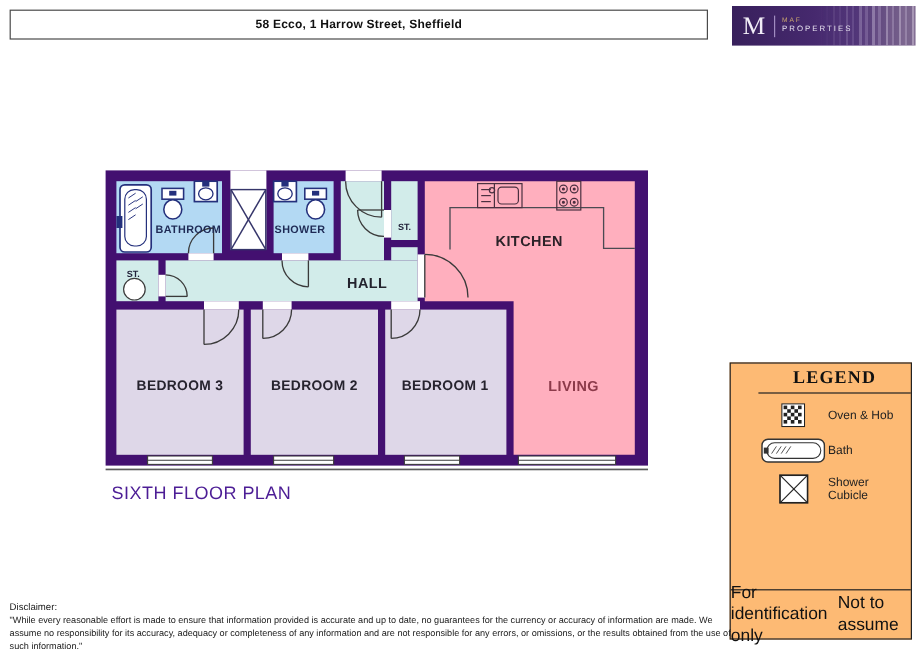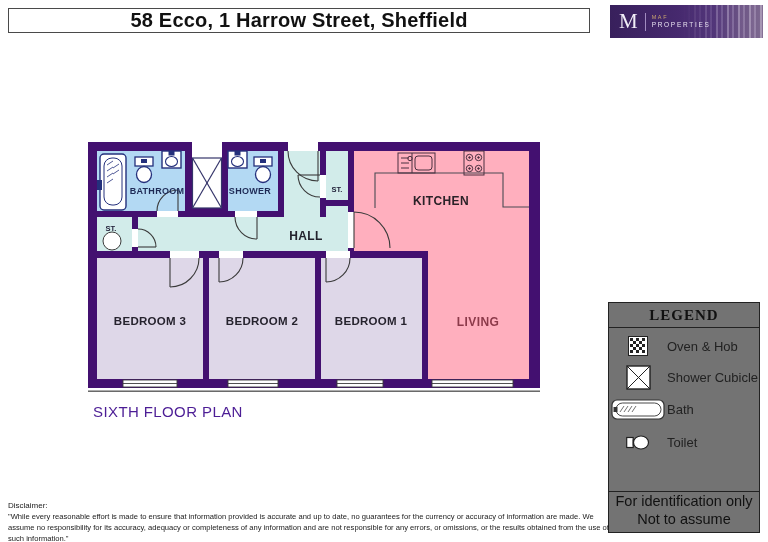--- a/index.html
+++ b/index.html
@@ -2,46 +2,46 @@
 <html><head>
 <meta charset="utf-8">
 <style>
   html,body{margin:0;padding:0;background:#fff;}
   body{width:768px;height:542px;position:relative;overflow:hidden;
        font-family:"Liberation Sans",sans-serif;-webkit-font-smoothing:antialiased;}
   .abs{position:absolute;}
   
   .title-box{left:8px;top:8px;width:580px;height:23px;border:1.5px solid #4a4a4a;
              display:flex;align-items:center;justify-content:center;}
-  .title-box span{font-size:20px;font-weight:700;color:#111;letter-spacing:.2px;}
+  .title-box span{font-size:10px;font-weight:700;color:#111;letter-spacing:.2px;}
   
   .logo{left:610px;top:5px;width:153px;height:33px;background:linear-gradient(90deg,#38205c 0%,#46296e 45%,#54387c 68%,#7a648f 88%,#8d7a9b 100%);
         display:flex;align-items:center;overflow:hidden;}
   .logo-city{position:absolute;right:0;top:0;width:52%;height:100%;
         background:repeating-linear-gradient(90deg,rgba(235,225,245,.30) 0 2px,rgba(90,60,120,.15) 2px 5px,rgba(210,195,230,.22) 5px 7px,rgba(70,45,105,.2) 7px 11px);
         mask-image:linear-gradient(90deg,transparent,black 55%);-webkit-mask-image:linear-gradient(90deg,transparent,black 55%);}
   .logo-m{font-family:"Liberation Serif",serif;font-size:21px;font-weight:400;color:#f1edf7;
           margin-left:9px;line-height:1;}
   .logo-div{width:1px;height:18px;background:#a18cc0;margin:0 6px 0 7px;}
   .logo-text{display:flex;flex-direction:column;line-height:1.25;}
   .logo-line1{font-size:5.5px;letter-spacing:1.6px;color:#c9a46f;}
   .logo-line2{font-size:6.5px;letter-spacing:1.7px;color:#eae4f2;}
   
   .floor-label{left:93px;top:403px;font-size:15px;color:#4c1d95;letter-spacing:.4px;}
   
-  .legend{left:608px;top:302px;width:152px;height:231px;border:1.6px solid #222;background:#737373;box-sizing:border-box;}
+  .legend{left:608px;top:302px;width:152px;height:231px;border:1.6px solid #222;background:#fdba74;box-sizing:border-box;padding-left:23px;}
   .legend-title{height:24px;border-bottom:1.5px solid #222;display:flex;align-items:center;justify-content:center;
                 font-family:"Liberation Serif",serif;font-weight:700;font-size:15px;letter-spacing:1px;color:#111;}
   .legend-items{position:relative;}
   .legend-row{display:flex;align-items:center;}
   .legend-icon-cell{width:58px;display:flex;justify-content:center;flex:none;}
-  .legend-label{font-size:13px;color:#222;}
+  .legend-label{font-size:10px;color:#222;}
   .mt8{margin-top:8px}.mt9{margin-top:9px}.mt12{margin-top:12px}.mt15{margin-top:15px}
   .legend-footer{position:absolute;left:0;right:0;bottom:0;height:40px;border-top:1.6px solid #222;
-                 display:flex;flex-direction:column;align-items:center;justify-content:flex-start;}
+                 display:flex;align-items:center;justify-content:center;}
   .legend-footer div{font-size:14.5px;color:#111;line-height:18px;}
   
   .disclaimer{left:8px;top:501px;width:612px;color:#1a1a1a;}
   .disclaimer .dlabel{font-size:8px;margin-bottom:1px;}
   .disclaimer .dtext{font-size:7.6px;line-height:1.45;}
   svg text{font-family:"Liberation Sans",sans-serif;}
 </style>
 </head>
 <body>
 
@@ -255,57 +255,47 @@
               <rect x="8" y="14" width="3" height="3"></rect>
               <rect x="14" y="14" width="3" height="3"></rect>
           </g>
         </svg>
       </span>
       <span class="legend-label">Oven &amp; Hob</span>
     </div>
 
     <div class="legend-row mt9">
       <span class="legend-icon-cell">
-        <svg width="25" height="25" viewBox="0 0 25 25">
-          <rect x="1" y="1" width="23" height="23" fill="#fff" stroke="#222" stroke-width="1.4"></rect>
-          <line x1="1" y1="1" x2="24" y2="24" stroke="#222" stroke-width="1"></line>
-          <line x1="24" y1="1" x2="1" y2="24" stroke="#222" stroke-width="1"></line>
-        </svg>
-      </span>
-      <span class="legend-label">Shower Cubicle</span>
-    </div>
-
-    <div class="legend-row mt9">
-      <span class="legend-icon-cell">
         <svg width="54" height="21" viewBox="0 0 54 21">
           <rect x="1" y="1" width="52" height="19" rx="5" fill="#fff" stroke="#333" stroke-width="1.2"></rect>
           <rect x="5" y="4" width="45" height="13" rx="6.5" fill="none" stroke="#333" stroke-width="0.9"></rect>
           <g stroke="#333" stroke-width="0.7">
             <line x1="9" y1="13" x2="13" y2="7"></line>
               <line x1="13" y1="13" x2="17" y2="7"></line>
             <line x1="17" y1="13" x2="21" y2="7"></line>
               <line x1="21" y1="13" x2="25" y2="7"></line>
           </g>
           <rect x="2.5" y="8" width="4" height="5" fill="#333"></rect>
         </svg>
       </span>
       <span class="legend-label">Bath</span>
     </div>
 
-
-    <div class="legend-row mt15">
+    <div class="legend-row mt9">
       <span class="legend-icon-cell">
-        <svg width="24" height="15" viewBox="0 0 24 15">
-          <rect x="0.7" y="2.5" width="6.5" height="10" fill="#fff" stroke="#222" stroke-width="1.2"></rect>
-          <ellipse cx="15" cy="7.5" rx="7.5" ry="6.5" fill="#fff" stroke="#222" stroke-width="1.2"></ellipse>
-          <line x1="7.2" y1="4.5" x2="7.2" y2="10.5" stroke="#222" stroke-width="1"></line>
+        <svg width="25" height="25" viewBox="0 0 25 25">
+          <rect x="1" y="1" width="23" height="23" fill="#fff" stroke="#222" stroke-width="1.4"></rect>
+          <line x1="1" y1="1" x2="24" y2="24" stroke="#222" stroke-width="1"></line>
+          <line x1="24" y1="1" x2="1" y2="24" stroke="#222" stroke-width="1"></line>
         </svg>
       </span>
-      <span class="legend-label">Toilet</span>
+      <span class="legend-label">Shower Cubicle</span>
     </div>
+
+
   </div>
 
   <div class="legend-footer">
     <div>For identification only</div>
     <div>Not to assume</div>
   </div>
 </div>
 
 <div class="abs disclaimer">
   <div class="dlabel">Disclaimer:</div>

